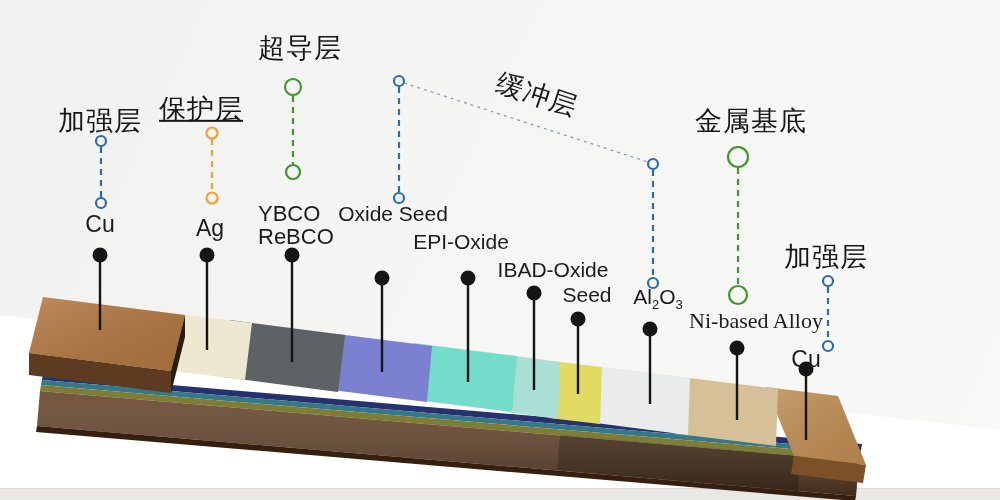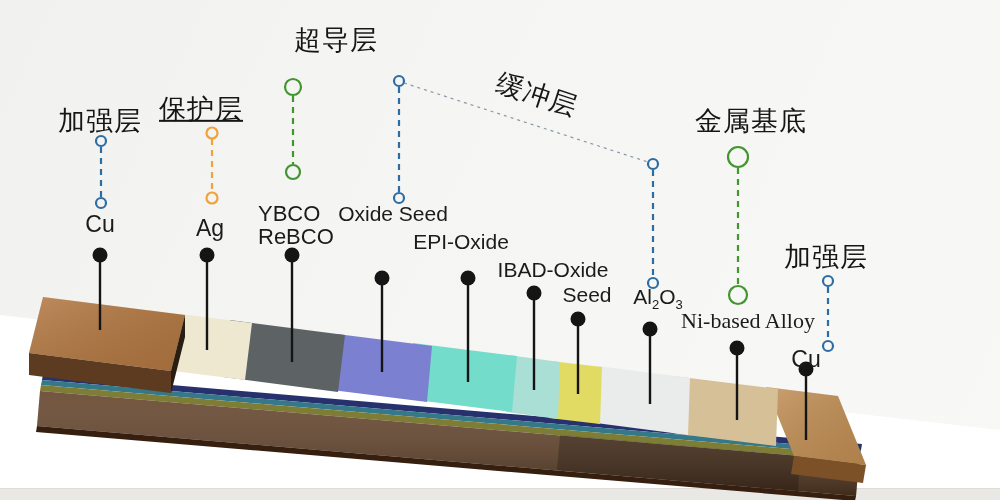--- a/index.html
+++ b/index.html
@@ -16,21 +16,21 @@
   .floor-bar{
     position:absolute;left:0;bottom:0;width:1000px;height:11px;
     border-top:1px solid #dddcd7;
   }
   svg{position:absolute;left:0;top:0;}
   .lbl{
     position:absolute;transform:translate(-50%,-50%);
     font-size:21px;color:#1b1b1b;white-space:nowrap;line-height:1.05;
   }
   .lbl.big{font-size:23px;}
-  .lbl.serif{font-family:"Liberation Serif",serif;font-size:22px;}
+  .lbl.serif{font-family:"Liberation Serif",serif;font-size:22px;margin-left:8px;}
   .lbl.cn{font-size:27px;font-weight:500;color:#161616;letter-spacing:1px;}
   .lbl.rot{transform:translate(-50%,-50%) rotate(18deg);}
   .lbl.block{transform:none;text-align:left;font-size:22px;line-height:23px;}
   sub{font-size:0.62em;}
 </style>
 </head>
 <body>
 
 <div id="stage">
   <div class="bg-floor"></div>
@@ -166,21 +166,21 @@
       <g stroke="#2e6da4">
         <circle cx="828" cy="281" r="5" stroke-dasharray="none"></circle>
         <line x1="828" y1="287" x2="828" y2="340"></line>
         <circle cx="828" cy="346" r="5" stroke-dasharray="none"></circle>
       </g>
     </g>
   </svg>
 
   <div class="lbl cn" style="left:100px;top:121px;">加强层</div>
   <div class="lbl cn" style="left:201px;top:109px;text-decoration:underline;">保护层</div>
-  <div class="lbl cn" style="left:300px;top:40px;margin-left:36px;">超导层</div>
+  <div class="lbl cn" style="left:300px;top:48px;">超导层</div>
   <div class="lbl cn rot" style="left:537px;top:95px;">缓冲层</div>
   <div class="lbl cn" style="left:751px;top:121px;">金属基底</div>
   <div class="lbl cn" style="left:826px;top:257px;">加强层</div>
 
   <div class="lbl big" style="left:100px;top:224px;">Cu</div>
   <div class="lbl big" style="left:210px;top:228px;">Ag</div>
   <div class="lbl" style="left:393px;top:214px;">Oxide Seed</div>
   <div class="lbl block" style="left:258px;top:202px;">
     <div>YBCO</div>
     <div>ReBCO</div>

